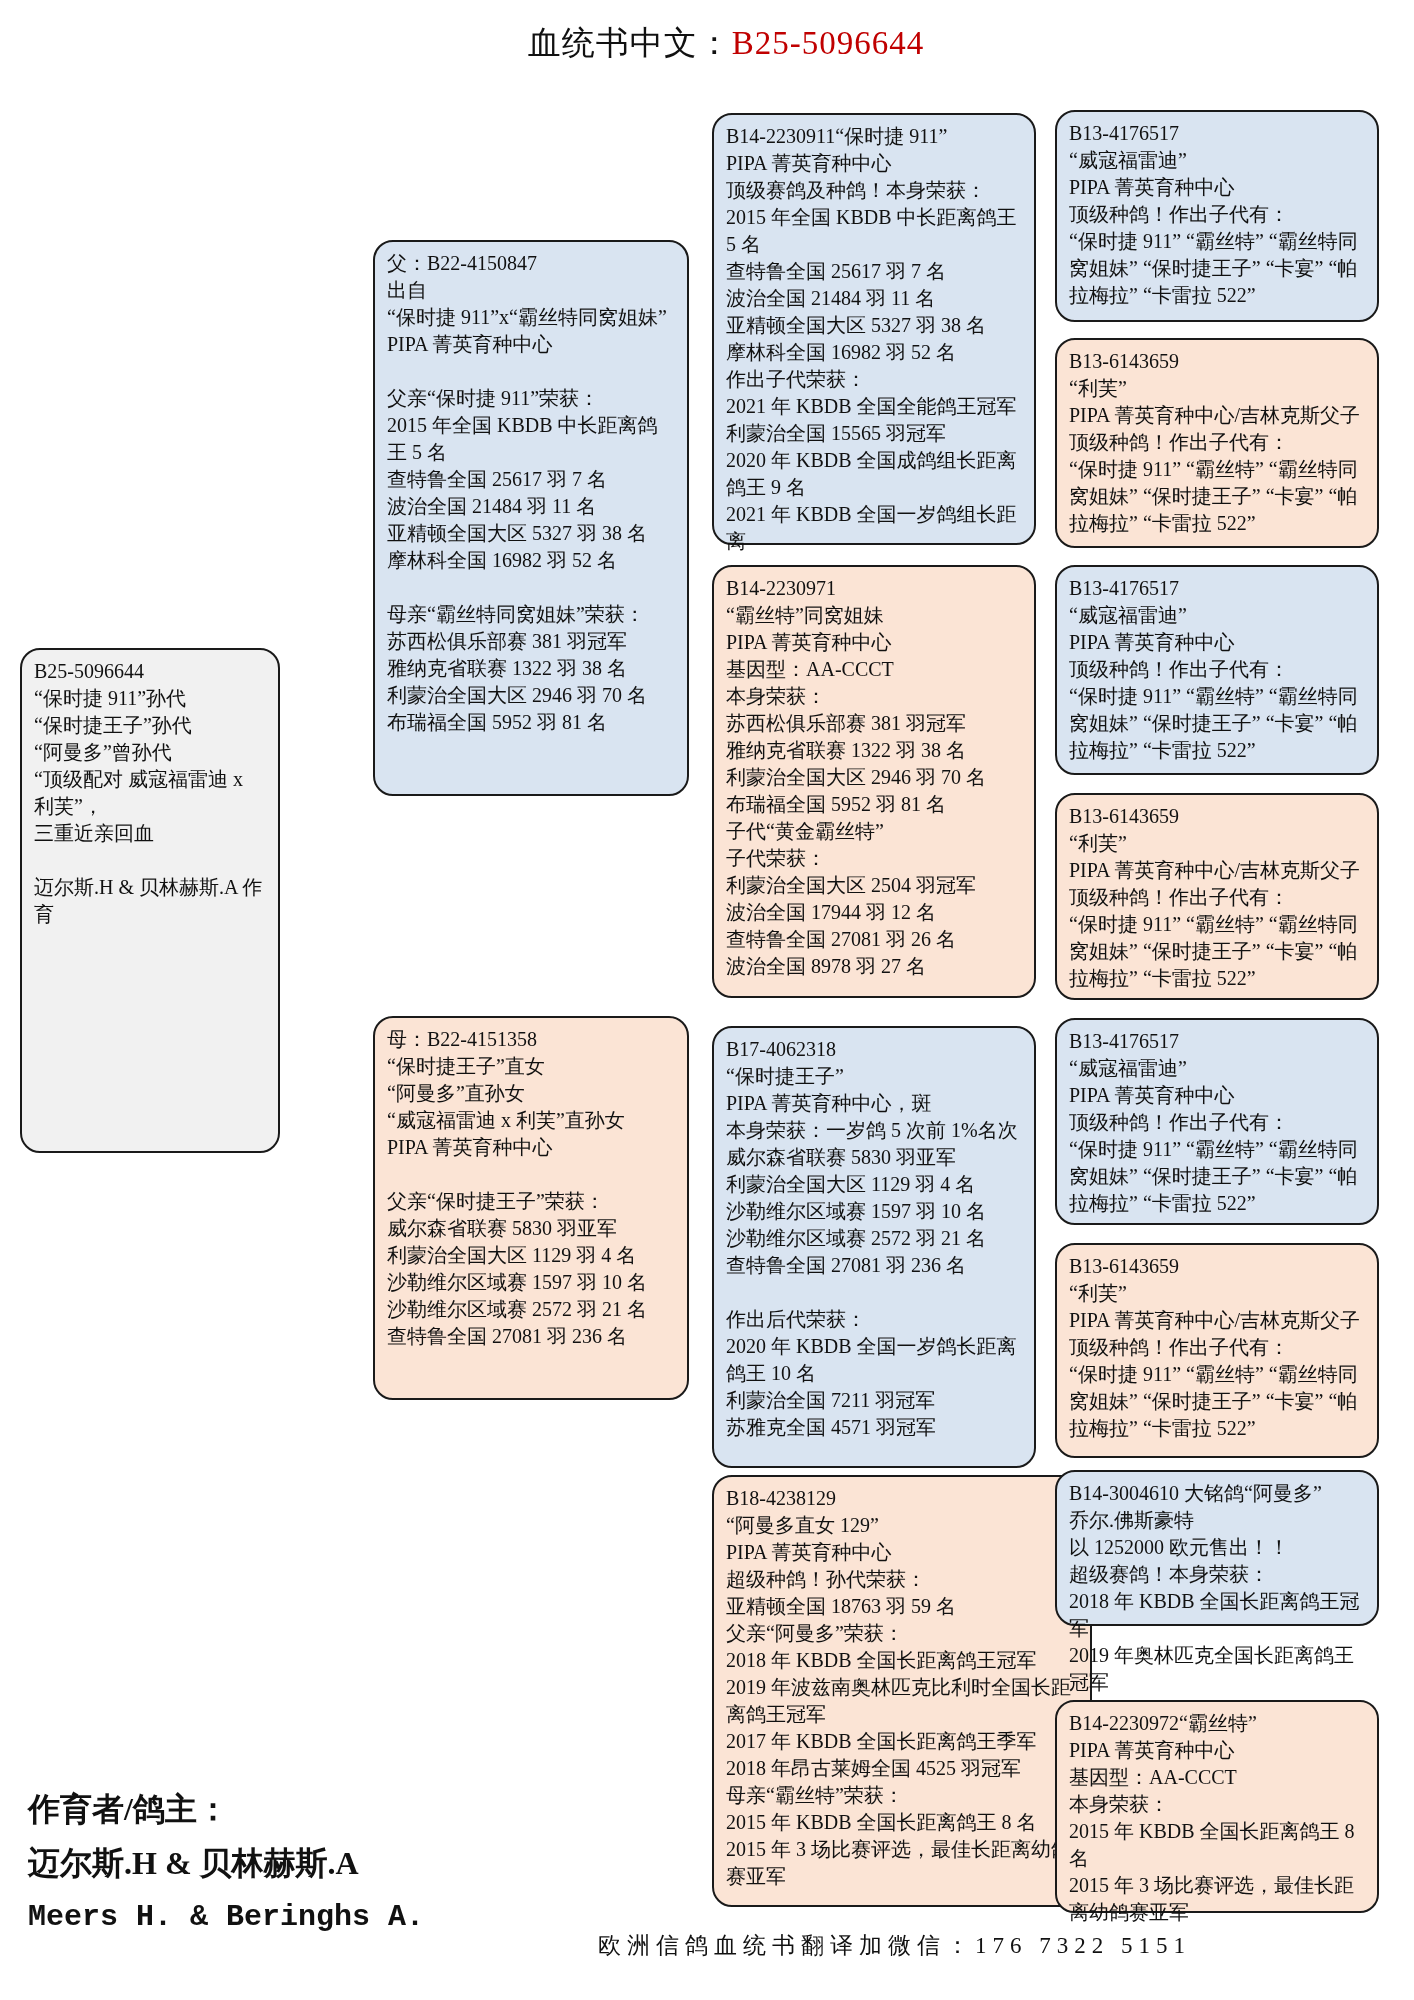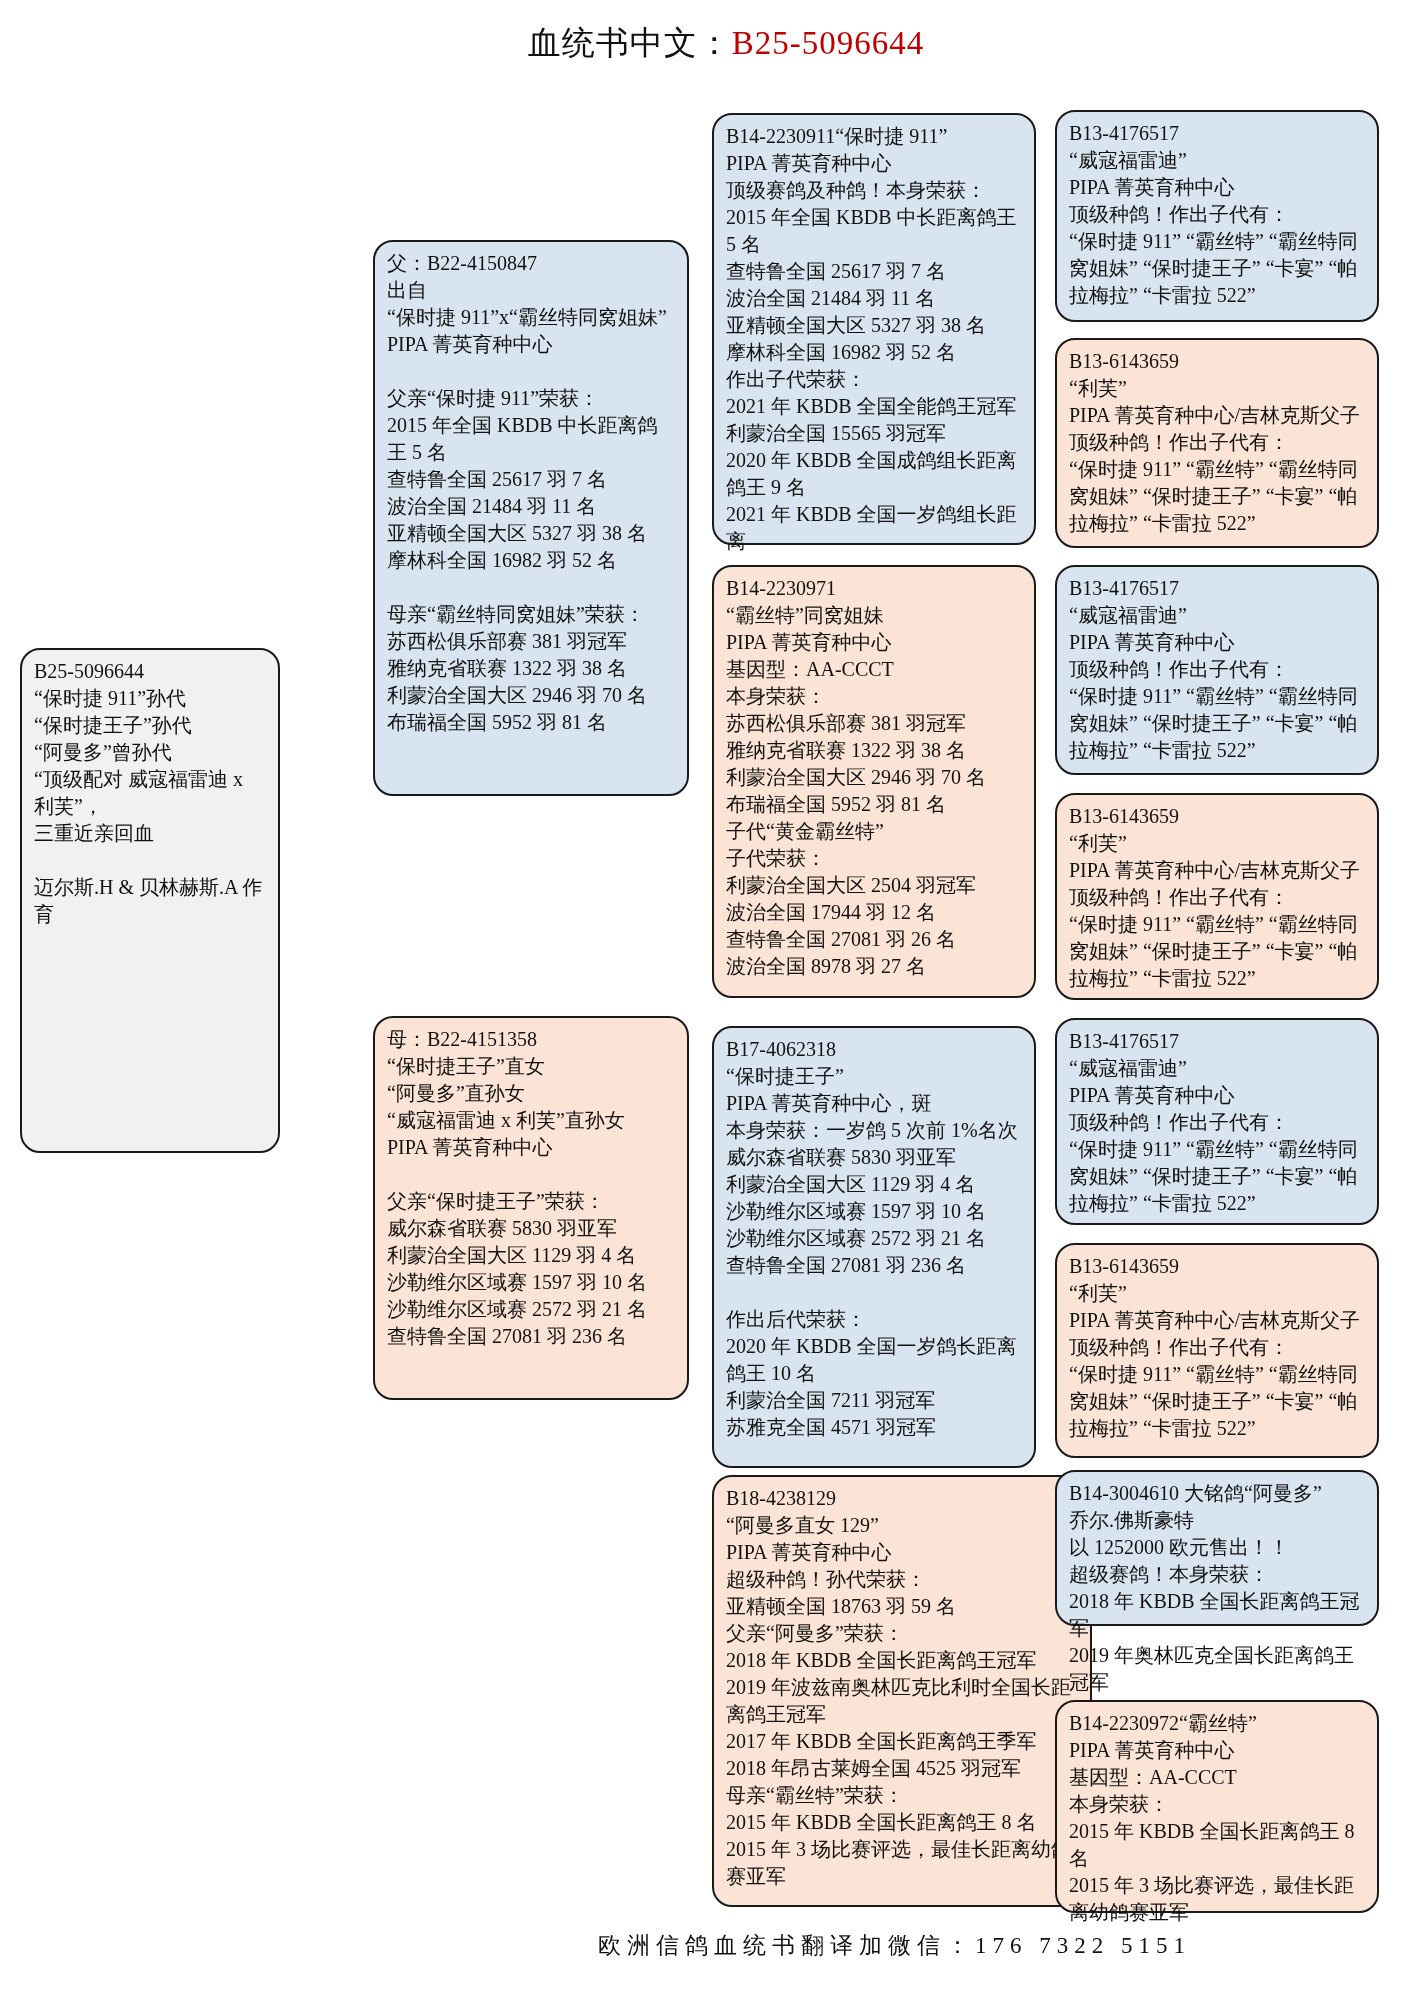--- a/index.html
+++ b/index.html
@@ -42,21 +42,21 @@
   .pos-gp3{left:712px; top:1018px; width:324px; height:442px;margin-top:8px;}
   .pos-gp4{left:712px; top:1475px; width:380px; height:432px;}
 
   .pos-ggp1{left:1055px; top:110px;  width:324px; height:212px;}
   .pos-ggp2{left:1055px; top:338px;  width:324px; height:210px;}
   .pos-ggp3{left:1055px; top:565px;  width:324px; height:210px;}
   .pos-ggp4{left:1055px; top:793px;  width:324px; height:207px;}
   .pos-ggp5{left:1055px; top:1018px; width:324px; height:207px;}
   .pos-ggp6{left:1055px; top:1243px; width:324px; height:215px;}
   .pos-ggp7{left:1055px; top:1470px; width:324px; height:156px;}
-  .pos-ggp8{left:1055px; top:1700px; width:324px; height:213px;}
+  .pos-ggp8{left:1055px; top:1700px; width:324px; height:213px;border-radius:19px;}
 
   .breeder{
     position:absolute;left:28px;top:1782px;
     font-weight:bold;font-size:32px;line-height:54px;
   }
   .breeder .en{
     font-family:"Liberation Mono","DejaVu Sans Mono",monospace;
     font-size:30px;
   }
   .wechat{
@@ -204,16 +204,21 @@
 超级赛鸽！本身荣获：
 2018 年 KBDB 全国长距离鸽王冠军
 2019 年奥林匹克全国长距离鸽王冠军</div>
   <div class="box pink pos-ggp8">B14-2230972“霸丝特”
 PIPA 菁英育种中心
 基因型：AA-CCCT
 本身荣获：
 2015 年 KBDB 全国长距离鸽王 8 名
 2015 年 3 场比赛评选，最佳长距离幼鸽赛亚军</div>
 
+  <div class="breeder">
+    <div>作育者/鸽主：</div>
+    <div>迈尔斯.H &amp; 贝林赫斯.A</div>
+    <div class="en">Meers H. &amp; Beringhs A.</div>
+  </div>
 
   <div class="wechat">欧洲信鸽血统书翻译加微信：176 7322 5151</div>
 
 </div>
 
 </body></html>

